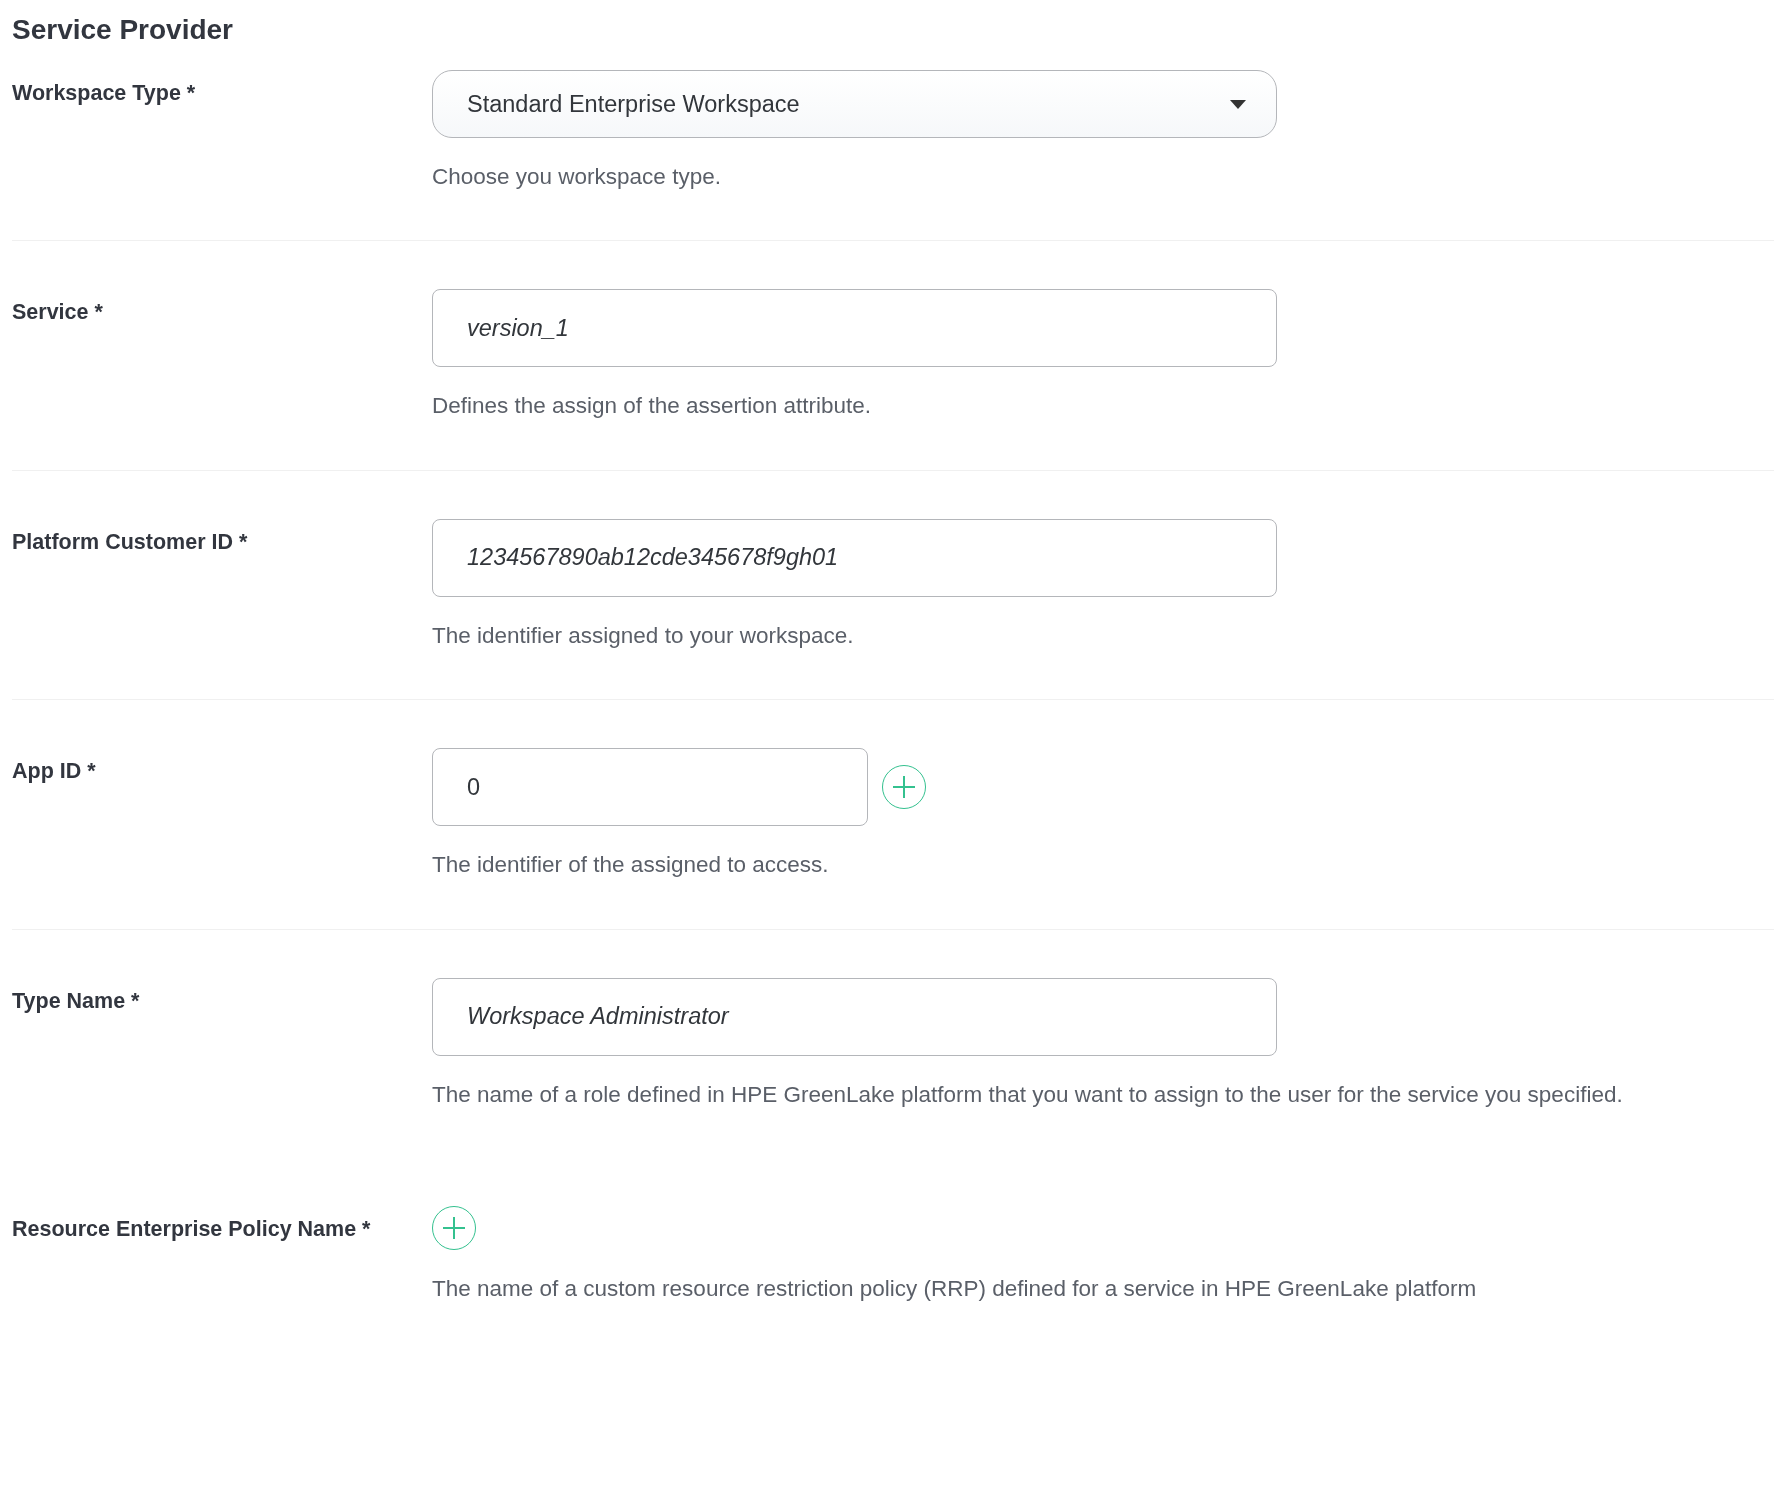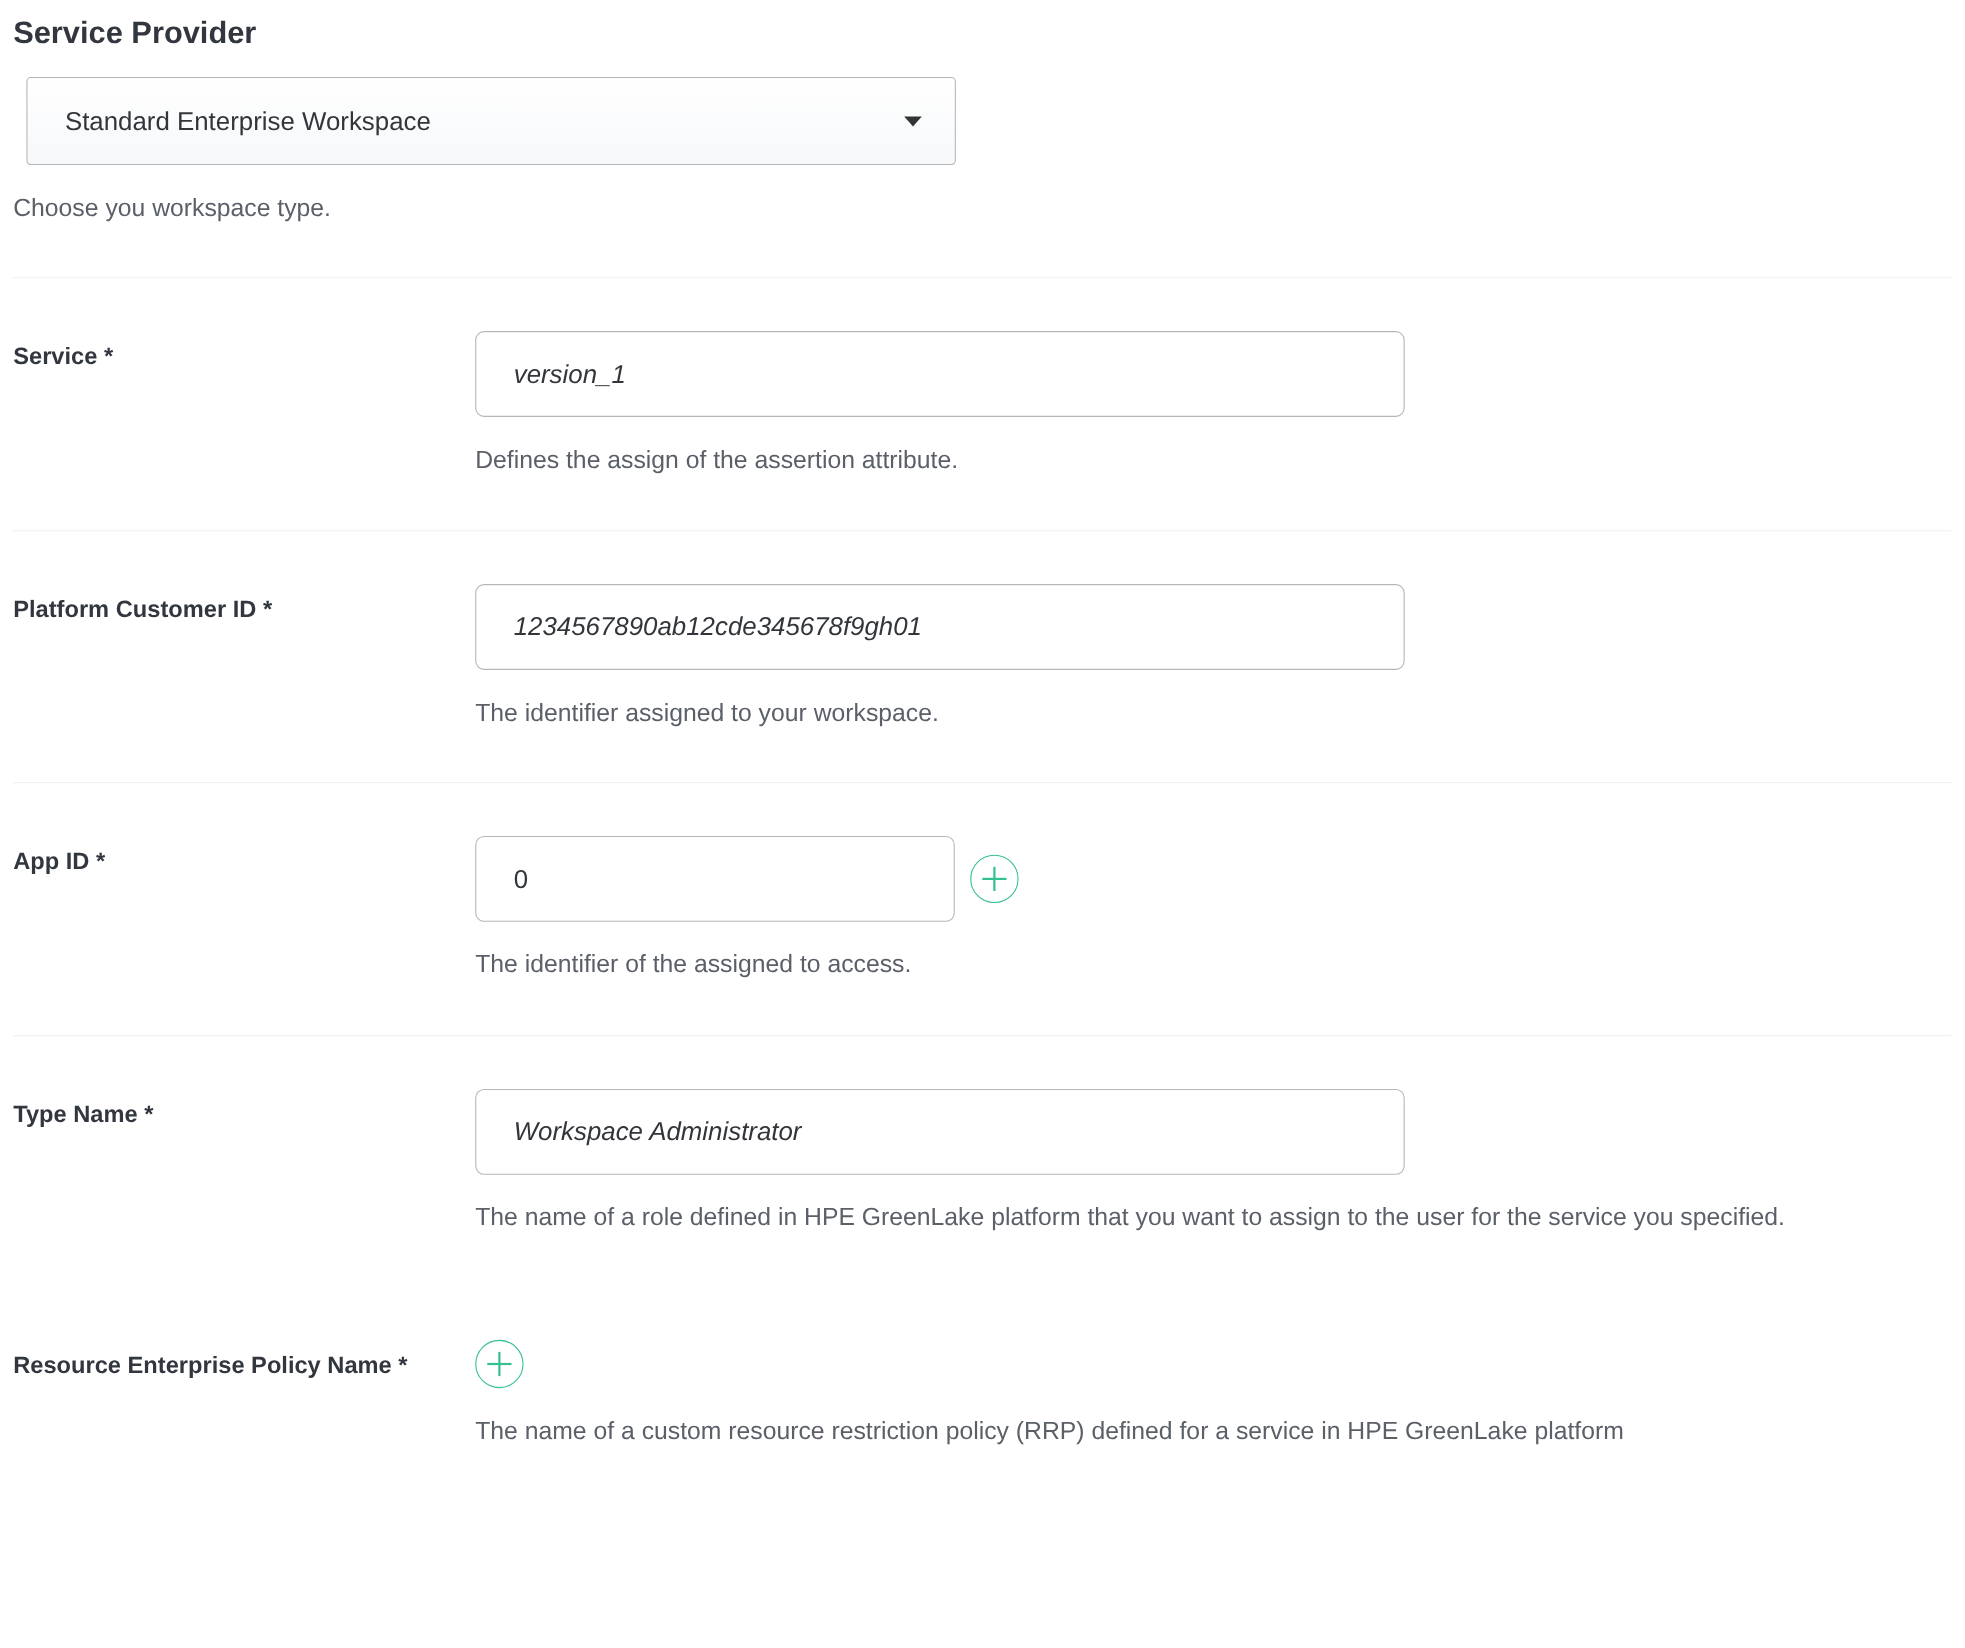--- a/index.html
+++ b/index.html
@@ -39,32 +39,31 @@
   .field-col {
     flex: 1;
   }
   .field-wrap {
     display: flex;
     align-items: center;
     gap: 14px;
   }
   .select-control {
     width: 845px;
-    height: 80px;
+    height: 68px;
     border: 1px solid #b4b6ba;
-    border-radius: 4px;
+    border-radius: 20px;
     background: linear-gradient(#ffffff, #f6f8fa);
     display: flex;
     align-items: center;
     justify-content: space-between;
     padding: 0 30px 0 34px;
     font-size: 23.5px;
     color: #32363b;
     cursor: pointer;
-    margin-left: 12px;
   }
   .select-caret {
     width: 0; height: 0;
     border-left: 8px solid transparent;
     border-right: 8px solid transparent;
     border-top: 9px solid #333;
   }
   .text-input {
     height: 78px;
     border: 1px solid #b4b6ba;
@@ -102,20 +101,23 @@
   }
   .add-btn::before { width: 22px; height: 1.5px; }
   .add-btn::after  { width: 1.5px; height: 22px; }
 </style>
 </head>
 <body>
 
 <h2 class="section-title">Service Provider</h2>
 
 <div class="form-row">
+  <div class="label-col">
+    <div class="field-label">Workspace Type  *</div>
+  </div>
   <div class="field-col">
     <div class="select-control">
       <span>Standard Enterprise Workspace</span>
       <span class="select-caret"></span>
     </div>
     <div class="helper">Choose you workspace type.</div>
   </div>
 </div>
 
 <div class="form-row">

